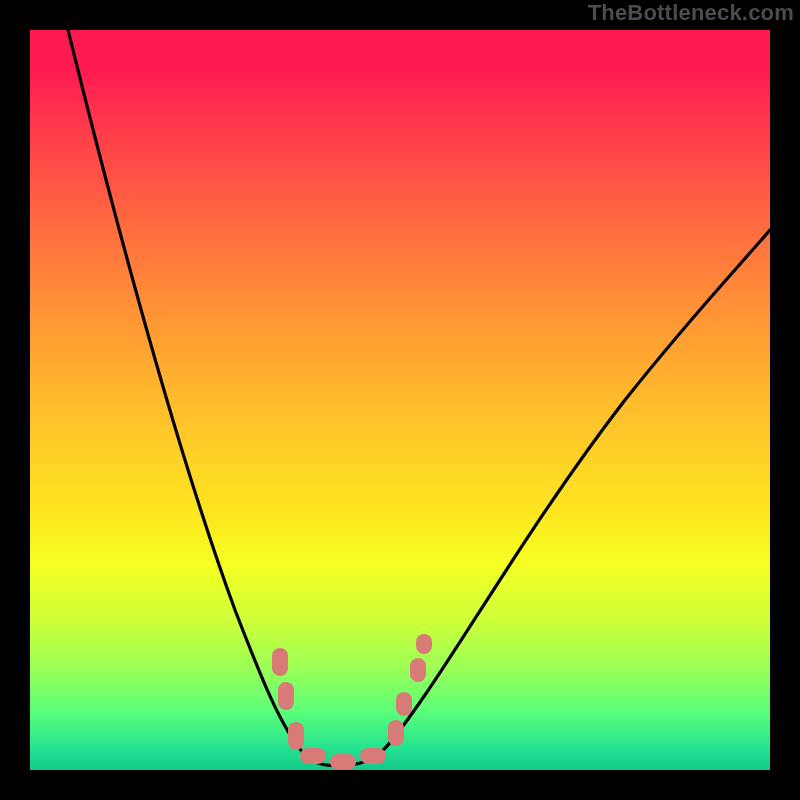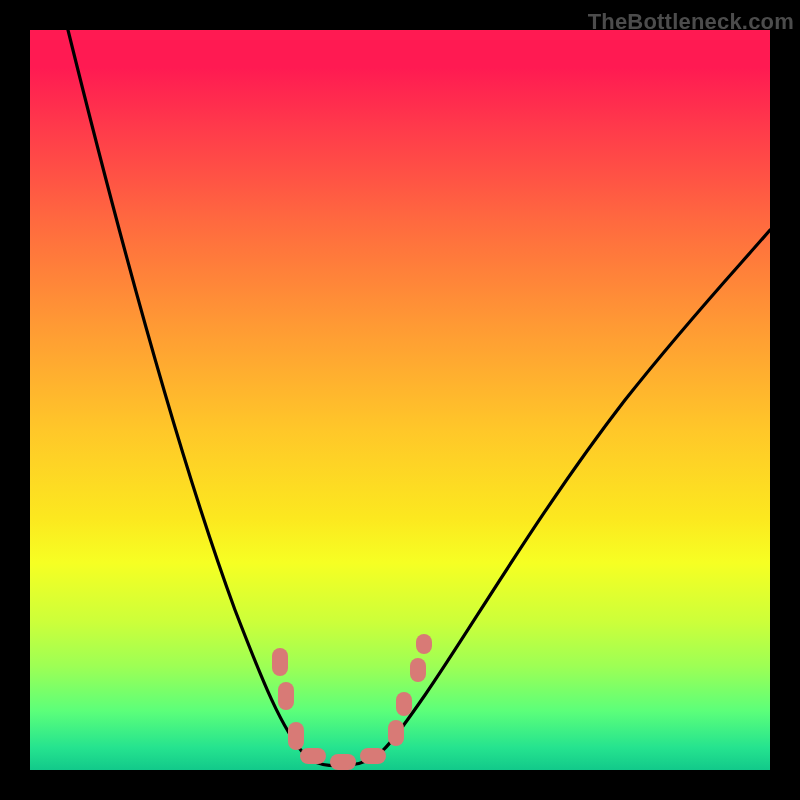--- a/index.html
+++ b/index.html
@@ -18,21 +18,21 @@
       #ccff3a 80%,
       #9dff55 86%,
       #5cff7a 92%,
       #25e38f 97%,
       #12c98a 100%);
   }
   .curve { position:absolute; inset:0; }
   .brand {
     position:absolute; top:2px; right:6px;
     font: 600 22px/1 "Helvetica Neue", Arial, sans-serif;
-    color:#4c4c4c; letter-spacing:0.2px;margin-top:9px;
+    color:#4c4c4c; letter-spacing:0.2px;
   }
 </style>
 </head>
 <body>
 <div class="frame">
   <div class="brand">TheBottleneck.com</div>
   <div class="plot">
     <div class="gradient"></div>
     <svg class="curve" viewBox="0 0 740 740" preserveAspectRatio="none">
 

